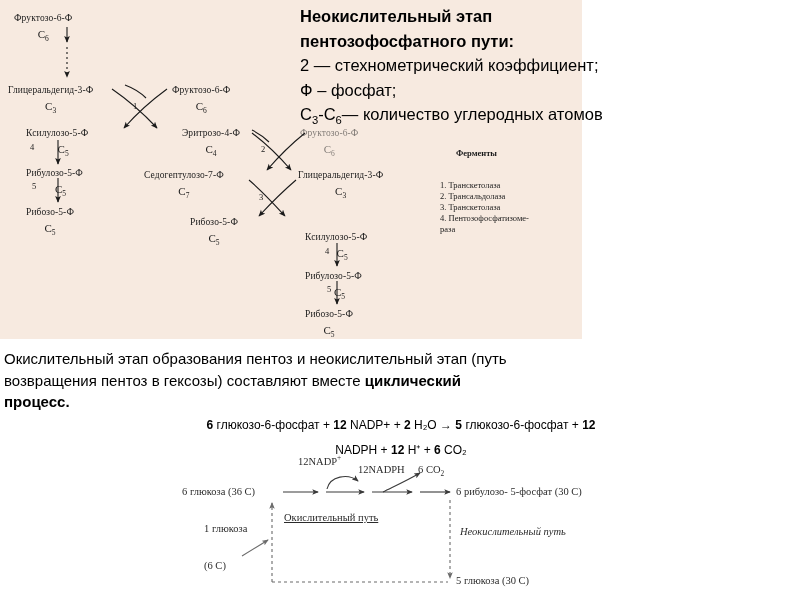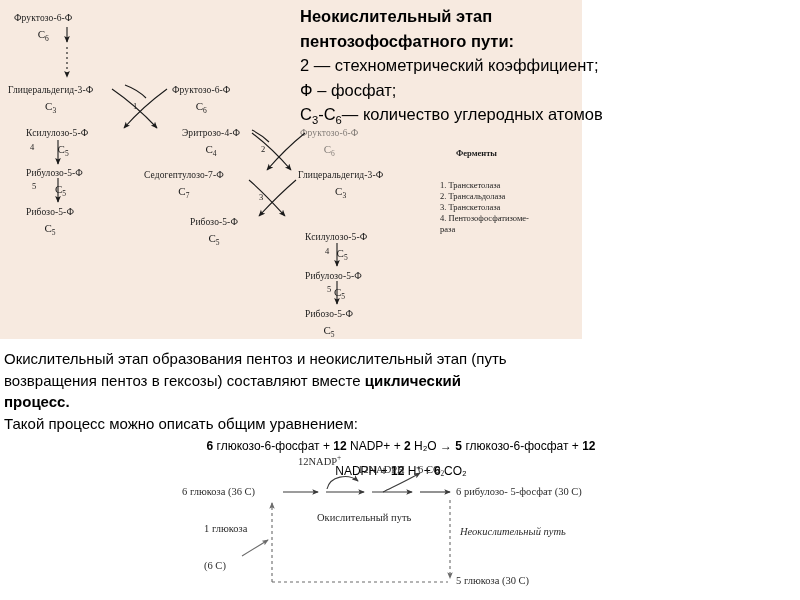--- a/index.html
+++ b/index.html
@@ -198,21 +198,20 @@
   <div class="l bold">пентозофосфатного пути:</div>
   <div class="l">2 — стехнометрический коэффициент;</div>
   <div class="l">Ф – фосфат;</div>
   <div class="l"><span>C</span><sub>3</sub><span>-C</span><sub>6</sub><span>— количество углеродных атомов</span></div>
 </div>
 
 <div id="body">
   <div>Окислительный этап образования пентоз и неокислительный этап (путь</div>
   <div><span>возвращения пентоз в гексозы) составляют вместе </span><b>циклический</b></div>
   <div><b>процесс.</b></div>
-  <div>Такой процесс можно описать общим уравнением:</div>
   <div class="eq"><b>6</b><span> глюкозо-6-фосфат + </span><b>12</b><span> NADP+ + </span><b>2</b><span> H₂O → </span><b>5</b><span> глюкозо-6-фосфат + </span><b>12</b></div>
   <div class="eq"><span>NADPH + </span><b>12</b><span> H⁺ + </span><b>6</b><span> CO₂</span></div>
 </div>
 
 <div>
   <svg class="ov" style="left:0;top:0;" width="800" height="600">
     <defs>
       <marker id="ah2" markerWidth="7" markerHeight="7" refX="5.2" refY="2.5" orient="auto">
         <path d="M0,0 L6,2.5 L0,5 L1.3,2.5 z" fill="#3a3a3a"></path>
       </marker>
@@ -243,19 +242,19 @@
     </g>
   </svg>
 
   <div class="bd" style="left:298px;top:453px;"><span>12NADP</span><sup>+</sup></div>
   <div class="bd" style="left:358px;top:464px;">12NADPH</div>
   <div class="bd" style="left:418px;top:464px;"><span>6 CO</span><sub>2</sub></div>
 
   <div class="bd" style="left:182px;top:486px;">6 глюкоза (36 С)</div>
   <div class="bd" style="left:456px;top:486px;">6 рибулозо- 5-фосфат (30 С)</div>
 
-  <div class="bd" style="left:317px;top:512px;">Окислительный путь</div>
+  <div class="bd" style="left:284px;top:512px;text-decoration:underline;">Окислительный путь</div>
   <div class="bd" style="left:460px;top:526px;font-style:italic;">Неокислительный путь</div>
 
   <div class="bd" style="left:204px;top:523px;">1 глюкоза</div>
   <div class="bd" style="left:204px;top:560px;">(6 С)</div>
   <div class="bd" style="left:456px;top:575px;text-align:center;">5 глюкоза (30 С)</div>
 </div>
 
 </body></html>

